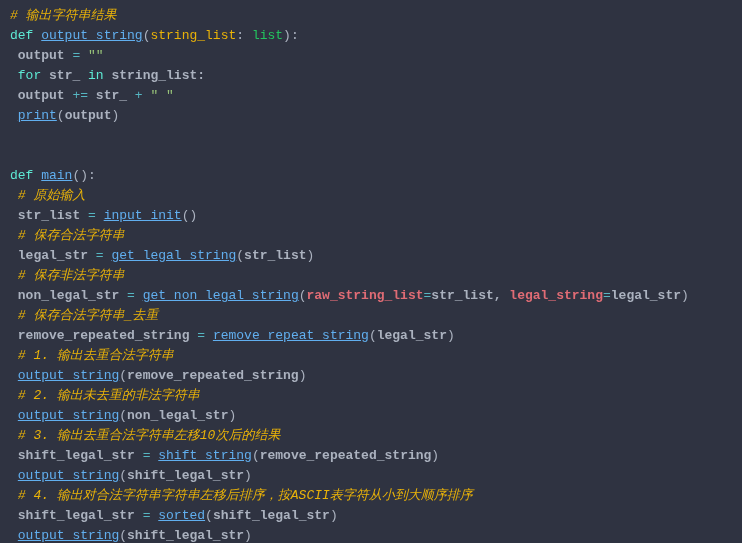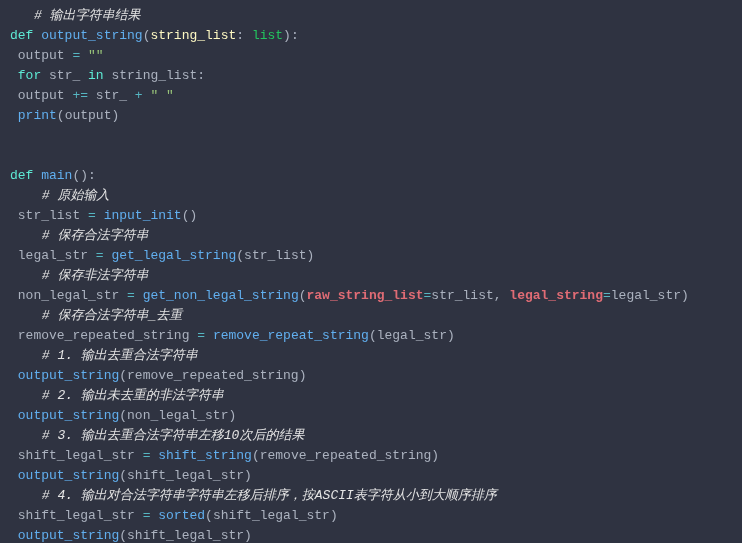--- a/index.html
+++ b/index.html
@@ -12,27 +12,27 @@
     padding: 0;
     width: 742px;
     height: 543px;
     overflow: hidden;
   }
   .code {
     padding: 6px 10px;
     white-space: pre;
   }
   .line { display: block; min-height: 20px; }
-  .cmt { color: #e5e5e5; font-style: italic; margin-left: 24px; }
+  .cmt { color: #eab308; font-style: italic; }
   .kw  { color: #5eead4; }
-  .fn  { color: #61afef; }
-  .prm { color: #fef9c3; }
+  .fn  { color: #61afef; text-decoration: underline; }
+  .prm { color: #eab308; }
   .typ { color: #22c55e; }
   .str { color: #98c379; }
   .op  { color: #56b6c2; }
   .id  { color: #e06c75; font-weight: bold; }
-  .txt { color: #abb2bf; }
+  .txt { color: #abb2bf; font-weight: bold; }
   .pun { color: #abb2bf; }
 </style>
 </head>
 <body>
 
 <div class="code" id="code-root"><span class="line"><span class="cmt"># 输出字符串结果</span></span><span class="line"><span class="kw">def </span><span class="fn">output_string</span><span class="pun">(</span><span class="prm">string_list</span><span class="pun">: </span><span class="typ">list</span><span class="pun">):</span></span><span class="line"> <span class="txt">output </span><span class="op">=</span><span class="txt"> </span><span class="str">""</span></span><span class="line"> <span class="kw">for </span><span class="txt">str_ </span><span class="kw">in </span><span class="txt">string_list:</span></span><span class="line"> <span class="txt">output </span><span class="op">+=</span><span class="txt"> str_ </span><span class="op">+</span><span class="txt"> </span><span class="str">" "</span></span><span class="line"> <span class="fn">print</span><span class="pun">(</span><span class="txt">output</span><span class="pun">)</span></span><span class="line"></span><span class="line"></span><span class="line"><span class="kw">def </span><span class="fn">main</span><span class="pun">():</span></span><span class="line"> <span class="cmt"># 原始输入</span></span><span class="line"> <span class="txt">str_list </span><span class="op">=</span><span class="txt"> </span><span class="fn">input_init</span><span class="pun">()</span></span><span class="line"> <span class="cmt"># 保存合法字符串</span></span><span class="line"> <span class="txt">legal_str </span><span class="op">=</span><span class="txt"> </span><span class="fn">get_legal_string</span><span class="pun">(</span><span class="txt">str_list</span><span class="pun">)</span></span><span class="line"> <span class="cmt"># 保存非法字符串</span></span><span class="line"> <span class="txt">non_legal_str </span><span class="op">=</span><span class="txt"> </span><span class="fn">get_non_legal_string</span><span class="pun">(</span><span class="id">raw_string_list</span><span class="op">=</span><span class="txt">str_list, </span><span class="id">legal_string</span><span class="op">=</span><span class="txt">legal_str</span><span class="pun">)</span></span><span class="line"> <span class="cmt"># 保存合法字符串_去重</span></span><span class="line"> <span class="txt">remove_repeated_string </span><span class="op">=</span><span class="txt"> </span><span class="fn">remove_repeat_string</span><span class="pun">(</span><span class="txt">legal_str</span><span class="pun">)</span></span><span class="line"> <span class="cmt"># 1. 输出去重合法字符串</span></span><span class="line"> <span class="fn">output_string</span><span class="pun">(</span><span class="txt">remove_repeated_string</span><span class="pun">)</span></span><span class="line"> <span class="cmt"># 2. 输出未去重的非法字符串</span></span><span class="line"> <span class="fn">output_string</span><span class="pun">(</span><span class="txt">non_legal_str</span><span class="pun">)</span></span><span class="line"> <span class="cmt"># 3. 输出去重合法字符串左移10次后的结果</span></span><span class="line"> <span class="txt">shift_legal_str </span><span class="op">=</span><span class="txt"> </span><span class="fn">shift_string</span><span class="pun">(</span><span class="txt">remove_repeated_string</span><span class="pun">)</span></span><span class="line"> <span class="fn">output_string</span><span class="pun">(</span><span class="txt">shift_legal_str</span><span class="pun">)</span></span><span class="line"> <span class="cmt"># 4. 输出对合法字符串字符串左移后排序，按ASCII表字符从小到大顺序排序</span></span><span class="line"> <span class="txt">shift_legal_str </span><span class="op">=</span><span class="txt"> </span><span class="fn">sorted</span><span class="pun">(</span><span class="txt">shift_legal_str</span><span class="pun">)</span></span><span class="line"> <span class="fn">output_string</span><span class="pun">(</span><span class="txt">shift_legal_str</span><span class="pun">)</span></span></div>
 
 </body></html>

